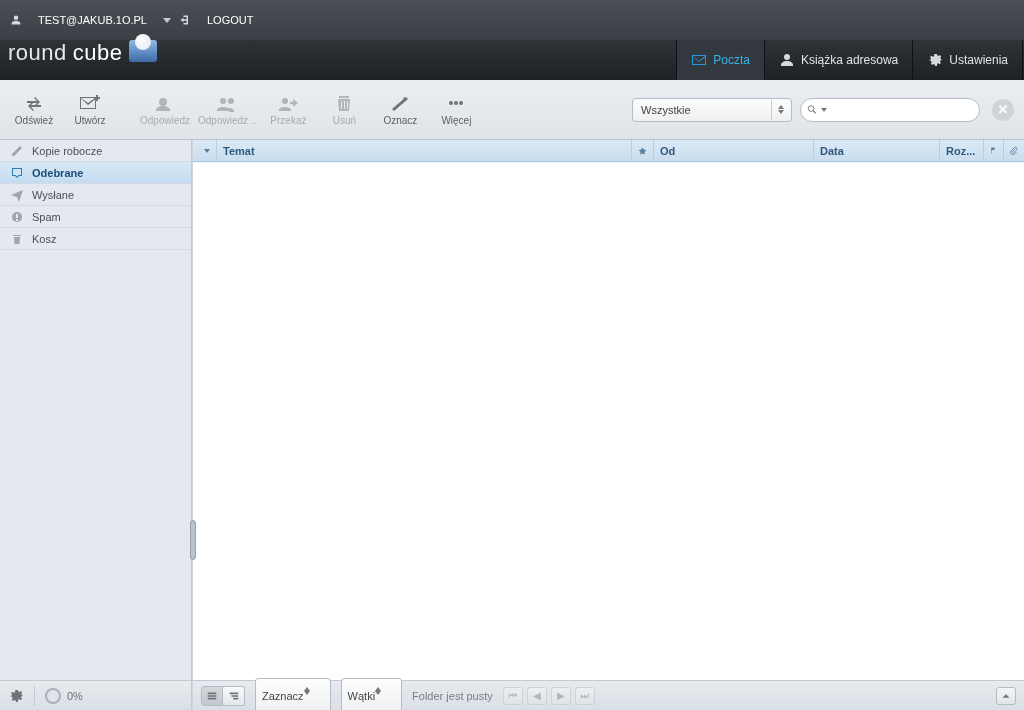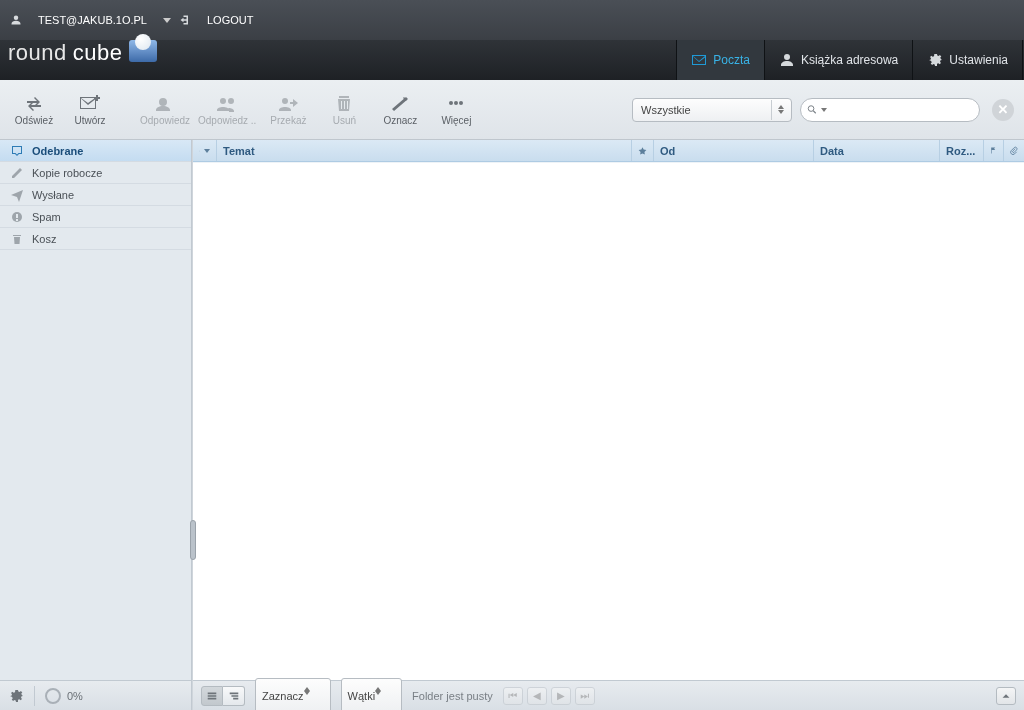--- a/index.html
+++ b/index.html
@@ -481,36 +481,36 @@
   <div class="clear-global">✕</div>
 </div>
 
 <div class="main" style="position:relative;">
 
   <div class="drag-handle"></div>
 
   <div class="sidebar">
     <div class="folders">
 
+      <div class="folder">
+        <span class="fico">
+          <svg viewBox="0 0 14 14">
+              <path class="g-fill-light" d="M2 10l7-7 2 2-7 7H2v-2zm8-8l2 2-1 1-2-2 1-1z"></path>
+            </svg>
+        </span>
+        <span>Kopie robocze</span>
+      </div>
+
       <div class="folder selected">
         <span class="fico">
           <svg viewBox="0 0 14 14">
               <path class="blue-fill" d="M2 2h10v8H9l-2 2-2-2H2V2zm1 1v6h2.5L7 10.5 8.5 9H11V3H3z"></path>
             </svg>
         </span>
         <span>Odebrane</span>
-      </div>
-
-      <div class="folder">
-        <span class="fico">
-          <svg viewBox="0 0 14 14">
-              <path class="g-fill-light" d="M2 10l7-7 2 2-7 7H2v-2zm8-8l2 2-1 1-2-2 1-1z"></path>
-            </svg>
-        </span>
-        <span>Kopie robocze</span>
       </div>
 
       <div class="folder">
         <span class="fico">
           <svg viewBox="0 0 14 14">
               <path class="g-fill-light" d="M1 7l12-5-4 12-2-5-6-2z"></path>
             </svg>
         </span>
         <span>Wysłane</span>
       </div>

